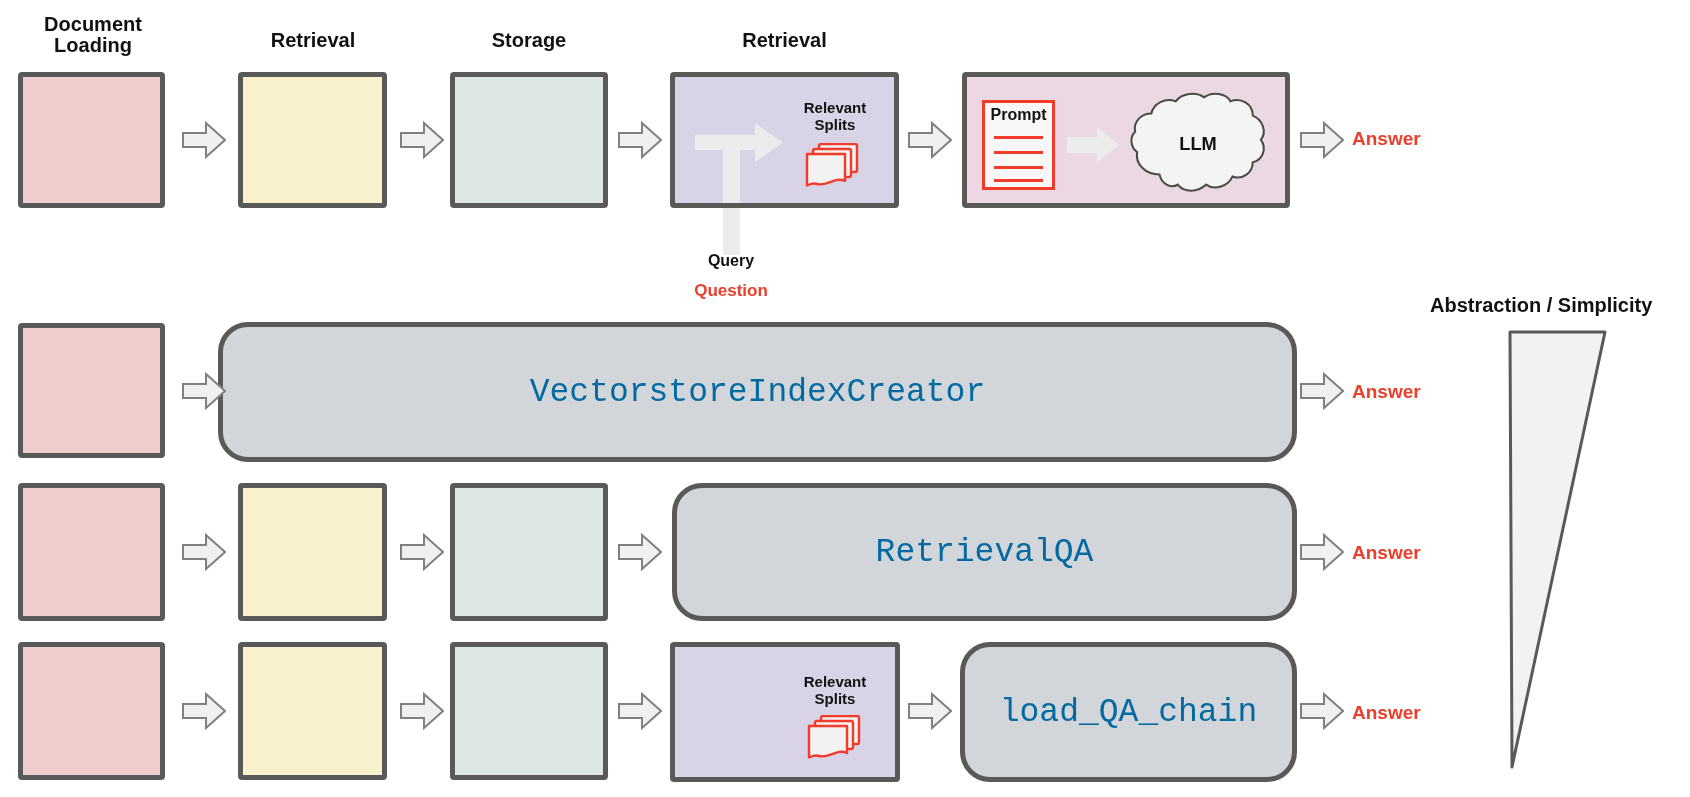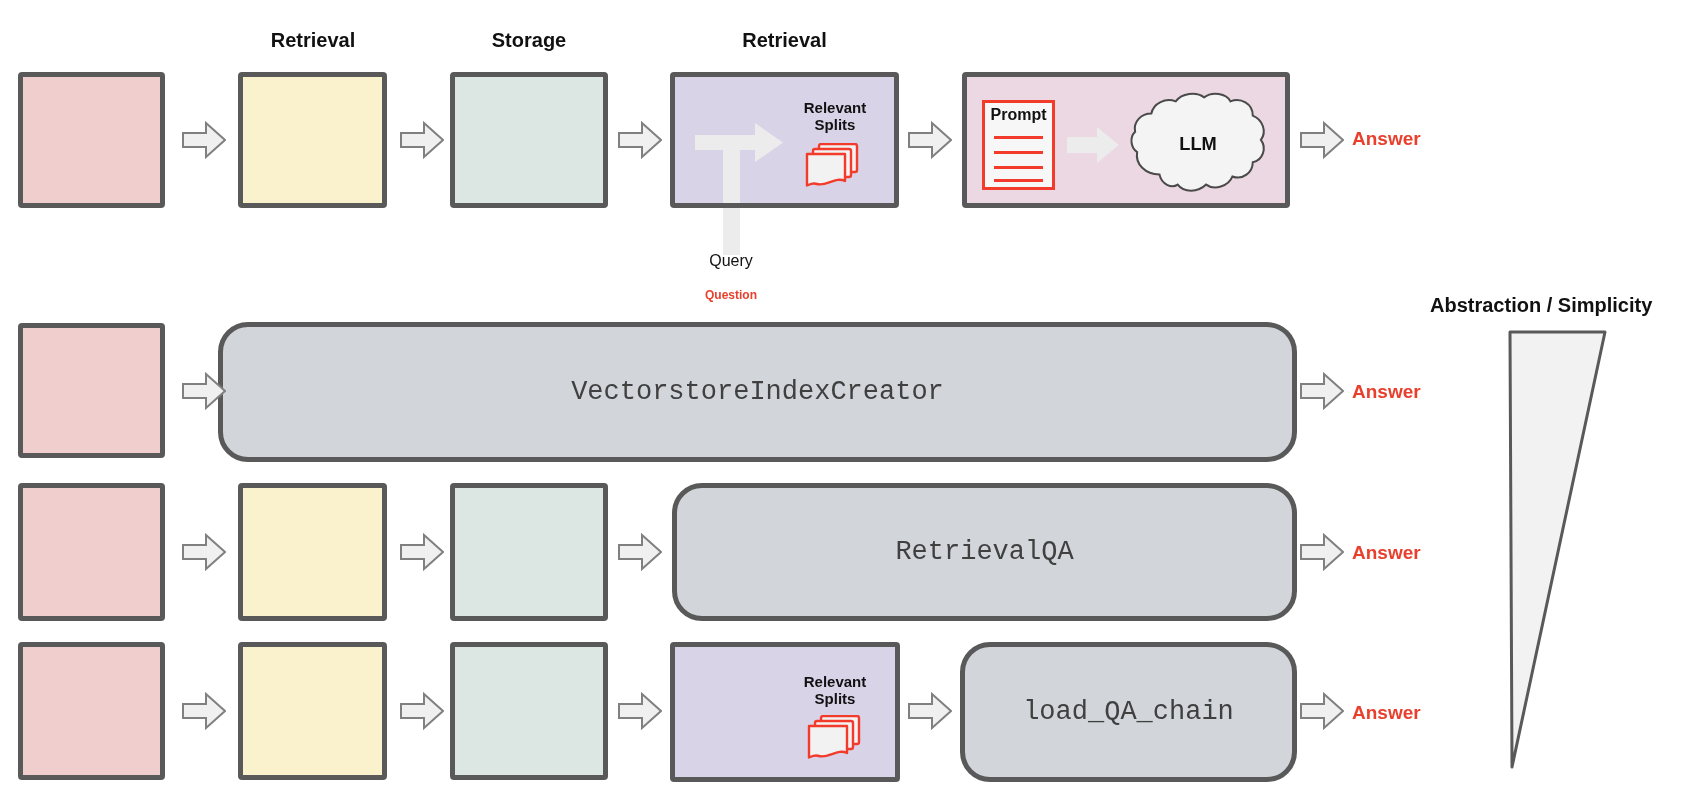--- a/index.html
+++ b/index.html
@@ -28,33 +28,33 @@
   .stage-label {
     position:absolute; text-align:center; font-weight:bold; font-size:20px;
     line-height:21px; color:#111111; z-index:2;
   }
   .answer {
     position:absolute; font-weight:bold; font-size:19px; color:var(--answer-red);
     z-index:2; white-space:nowrap;text-align:center;
   }
   .code-text {
     font-family:"Liberation Mono","DejaVu Sans Mono",monospace;
-    font-size:27px; color:#404040; white-space:nowrap;
+    font-size:33px; color:#0369a1; white-space:nowrap;
   }
   .code-center { display:flex; align-items:center; justify-content:center; height:100%; }
   svg.arrow { position:absolute; width:44px; height:38px; fill:var(--arrow-fill);
     stroke:var(--arrow-stroke); stroke-width:2; z-index:2; }
   .rel-splits {
     position:absolute; text-align:center; font-weight:bold; font-size:15px;
     line-height:17px; color:#111111;
   }
   .flow-bar { position:absolute; background:var(--flow-grey); z-index:0; }
   .query-wrap { position:absolute; left:681px; top:252px; width:100px; text-align:center; z-index:2; }
-  .query-line1 { font-weight:normal; font-size:16px; color:#111111; }
-  .query-line2 { font-weight:bold; font-size:12px; color:var(--answer-red); margin-top:18px; }
+  .query-line1 { font-weight:bold; font-size:16px; color:#111111; }
+  .query-line2 { font-weight:bold; font-size:17px; color:var(--answer-red); margin-top:11px; }
   .prompt-doc {
     position:absolute; left:15px; top:23px; width:73px; height:90px;
     background:#f7f7f7; border:3px solid var(--icon-red); box-sizing:border-box;
   }
   .prompt-title { text-align:center; font-weight:bold; font-size:16px; color:#111111; margin-top:3px; }
   .prompt-line { position:absolute; left:9px; right:9px; height:3px; background:var(--icon-red); }
   .axis-label {
     position:absolute; left:1430px; top:294px; width:260px; 
     font-weight:bold; font-size:20px; color:#111111; white-space:nowrap;
   }
@@ -68,20 +68,21 @@
     <g id="docsStack">
       <rect x="16" y="1" width="38" height="28" rx="2"></rect>
       <rect x="10" y="6" width="38" height="28" rx="2"></rect>
       <path d="M4 11 h38 v27 c-9 -5 -19 6 -28 3 c-4.5 -1.5 -7.5 0.5 -10 1.5 z"></path>
     </g>
   </defs>
 </svg>
 
 <div id="canvas">
 
+  <div class="stage-label" style="left:18px; top:14px; width:150px;">Document Loading</div>
   <div class="stage-label" style="left:238px; top:30px; width:150px;">Retrieval</div>
   <div class="stage-label" style="left:450px; top:30px; width:158px;">Storage</div>
   <div class="stage-label" style="left:670px; top:30px; width:229px;">Retrieval</div>
 
   <div class="box pink" style="left:18px; top:72px; width:147px; height:136px;"></div>
 
   <svg class="arrow" style="left:182px; top:121px;" viewBox="0 0 44 38">
       <use href="#blockArrow"></use>
     </svg>
 

